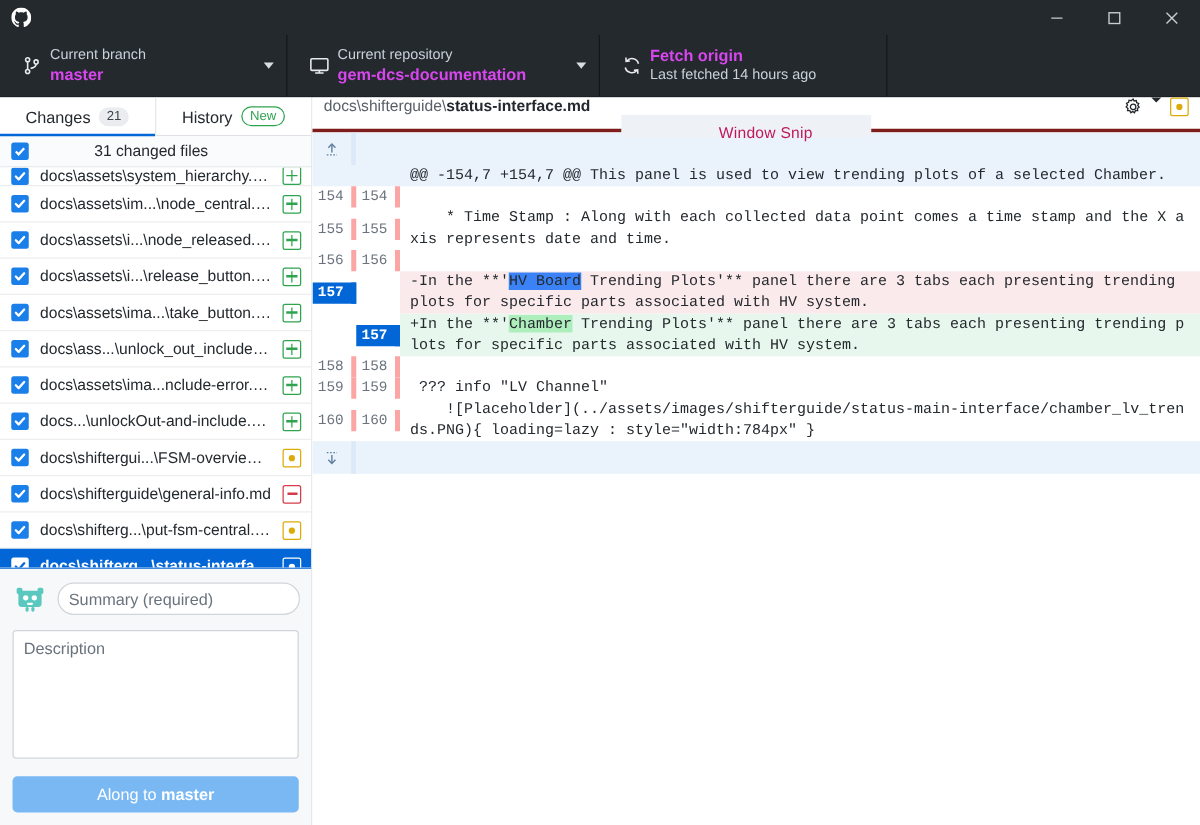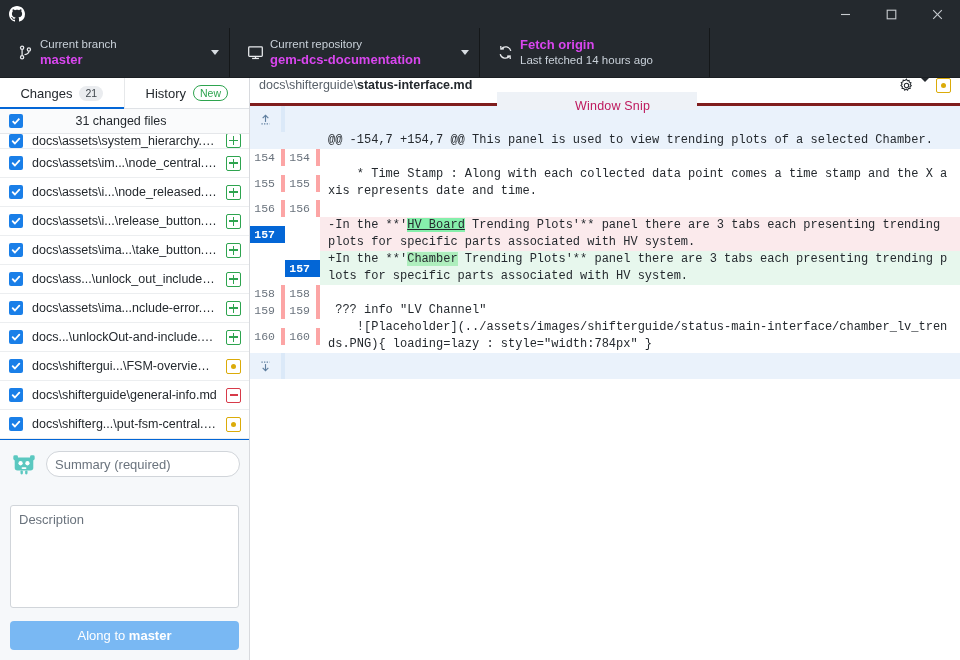--- a/index.html
+++ b/index.html
@@ -136,21 +136,21 @@
     display: flex; align-items: center; justify-content: center; background: transparent;
   }
   .avatar svg { width: 26px; height: 26px; }
   .ipt {
     flex: 1 1 auto; height: 26px; border: 1px solid #d1d5da; border-radius: 13px;
     background: #fff; font-size: 13px; color: #6a737d; padding: 0 8px;
     font-family: "Liberation Sans", sans-serif; outline: none;
   }
   .ipt::placeholder { color: #6a737d; }
   .desc {
-    width: 100%; height: 103px; margin-top: 27px; border: 1px solid #d1d5da; border-radius: 3px;
+    width: 100%; height: 103px; margin-top: 11px; border: 1px solid #d1d5da; border-radius: 3px;
     background: #fff; font-size: 13px; color: #6a737d; padding: 6px 8px; resize: none;
     font-family: "Liberation Sans", sans-serif; outline: none;
   }
   .desc::placeholder { color: #6a737d; }
   .commit-btn {
     width: 100%; height: 29px; margin-top: 9px; border: none; border-radius: 4px;
     background: #79b8f3; color: #fff; font-size: 13px; cursor: pointer;
     font-family: "Liberation Sans", sans-serif;
   }
   .commit-btn b { font-weight: bold; }
@@ -181,21 +181,21 @@
     border-right: 4px solid #fca5a5;
   }
   .gut.sel { background: #0366d6; color: #fff; font-weight: bold; border-right-color: #0366d6; }
   .dtext { flex: 1 1 auto; padding: 0 6px 0 8px; white-space: pre-wrap; word-break: break-all;
     color: #24292e; min-width: 0; }
   .dline.hunk { background: #eaf2fb; }
   .dline.hunk .gut { background: #dbe9f8; border-right-color: #dbe9f8; color: #4a6d96; }
   .dline.hunk .dtext { color: #24292e; }
   .dline.del .dtext { background: #fbeaec; }
   .dline.add .dtext { background: #e7f7ed; }
-  .hl-del { background: #86efac; text-decoration: underline; }
+  .hl-del { background: #3b82f6; }
   .hl-add { background: #aeeebd; }
   .dline.expander { height: 26px; align-items: center; }
   .dline.expander .gut { display: flex; align-items: center; justify-content: center; padding-right: 0;
     background: #eaf2fb; border-right-color: #dbe9f8; height: 26px; }
   .dline.expander .dtext { background: #eaf2fb; height: 26px; }
 
   
   .watermark {
     position: absolute; color: #be185d; font-size: 12.5px;
     font-family: "Liberation Sans", sans-serif; pointer-events: none;

